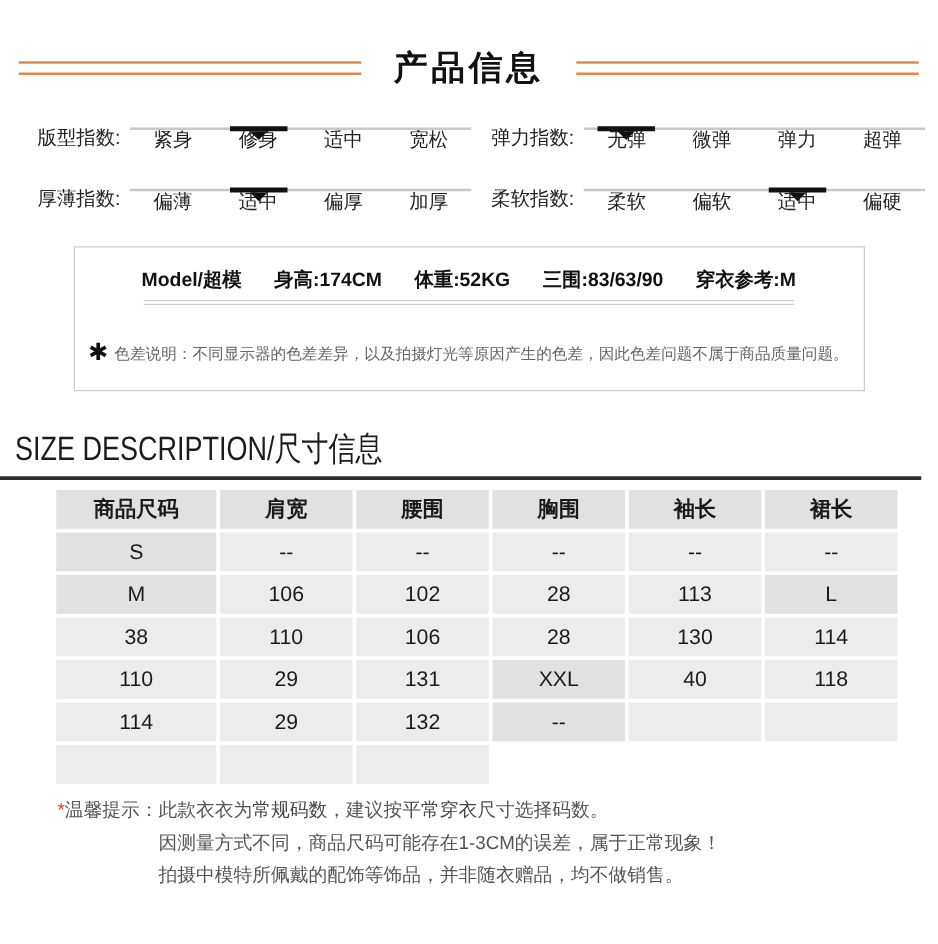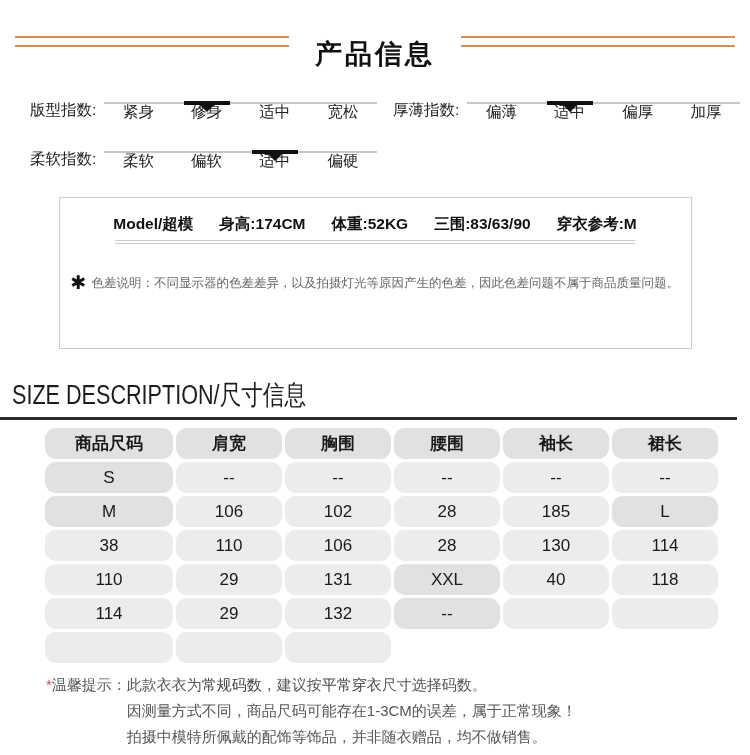--- a/index.html
+++ b/index.html
@@ -5,46 +5,46 @@
   :root{
     --orange:#E08A4A; --ink:#161616; --gray-line:#c8c8c8;
     --cell:#ececec; --cell-dark:#e1e1e1; --tip:#555;
   }
   html,body{margin:0;padding:0;}
   body{
     width:750px;height:755px;background:#fff;overflow:hidden;
     font-family:"Liberation Sans","DejaVu Sans",sans-serif;color:var(--ink);
   }
   
-  .title-row{display:flex;padding:36px 15px 0 15px;}
+  .title-row{display:flex;align-items:center;padding:36px 15px 0 15px;}
   .t-line{flex:1;height:7px;border-top:2px solid var(--orange);border-bottom:2px solid var(--orange);}
   .t-text{margin:0 26px;font-size:27px;font-weight:bold;letter-spacing:3px;color:#111;white-space:nowrap;}
   
   .ind-grid{display:grid;grid-template-columns:1fr 1fr;column-gap:16px;row-gap:25px;padding:28px 10px 0 30px;}
   .ind-group{display:flex;align-items:center;}
   .ind-label{font-size:15.5px;color:#222;white-space:nowrap;padding-bottom:3px;}
   .scale{flex:1;position:relative;margin-left:8px;}
   .scale::before{content:"";position:absolute;left:0;right:0;top:0;height:2px;background:var(--gray-line);}
   .words{display:flex;}
   .word{flex:1;text-align:center;font-size:15.5px;color:#222;white-space:nowrap;}
   .marker{position:absolute;top:-1px;transform:translateX(-50%);display:flex;flex-direction:column;align-items:center;z-index:2;}
   .marker-bar{width:46px;height:4px;background:#111;}
   .marker-tri{width:0;height:0;border-left:7px solid transparent;border-right:7px solid transparent;border-top:7px solid #111;}
   
-  .model-box{width:633px;height:152px;margin:24px auto 0;border:1px solid #ccc;box-sizing:border-box;padding:16px 11px 0;}
+  .model-box{width:633px;height:116px;margin:24px auto 0;border:1px solid #ccc;box-sizing:border-box;padding:16px 11px 0;}
   .model-line{text-align:center;font-weight:bold;font-size:15.5px;white-space:nowrap;color:#111;}
   .model-item{margin:0 13px;}
   .model-underline{width:520px;margin:5px auto 0;height:4px;border-top:1px solid #ccc;border-bottom:1px solid #ccc;box-sizing:border-box;}
   .disclaimer{margin-top:31px;display:flex;align-items:flex-start;font-size:12.5px;color:#666;white-space:nowrap;}
   .disc-star{font-size:19px;color:#111;margin-right:5px;line-height:15px;}
   
   .size-heading{margin:28px 0 0 12px;font-size:27px;font-weight:500;color:#1c1c1c;transform:scaleX(0.8);transform-origin:left center;white-space:nowrap;}
   .heading-rule{width:737px;height:3px;background:#2c2c2c;margin-top:4px;}
   .size-table{display:grid;grid-template-columns:128px repeat(5,106px);gap:3px;margin:8px 0 0 45px;}
-  .cell{height:31px;display:flex;align-items:center;justify-content:center;background:var(--cell);font-size:17px;color:#1a1a1a;border-radius:11px;}
+  .cell{height:31px;display:flex;align-items:center;justify-content:center;background:var(--cell);font-size:17px;color:#1a1a1a;}
   .cell.head{background:var(--cell-dark);font-weight:bold;}
   .cell.first{background:var(--cell-dark);}
   
   .tips{display:flex;margin:9px 0 0 46px;font-size:15px;color:var(--tip);line-height:26px;}
   .tips-label{white-space:nowrap;}
   .tips-star{color:#e23b3b;}
   .tip-line{white-space:nowrap;}
   .tip-bold{font-weight:normal;color:#464646;}
 </style>
 </head>
@@ -62,20 +62,35 @@
       <div class="scale">
         <div class="marker" style="left: 37.5%;">
           <div class="marker-bar"></div>
           <div class="marker-tri"></div>
         </div>
         <div class="words">
           <span class="word">紧身</span>
           <span class="word">修身</span>
           <span class="word">适中</span>
           <span class="word">宽松</span>
+        </div>
+      </div>
+    </div>
+    <div class="ind-group">
+      <span class="ind-label">弹力指数:</span>
+      <div class="scale">
+        <div class="marker" style="left: 12.5%;">
+          <div class="marker-bar"></div>
+          <div class="marker-tri"></div>
+        </div>
+        <div class="words">
+          <span class="word">无弹</span>
+          <span class="word">微弹</span>
+          <span class="word">弹力</span>
+          <span class="word">超弹</span>
         </div>
       </div>
     </div>
     <div class="ind-group">
       <span class="ind-label">厚薄指数:</span>
       <div class="scale">
         <div class="marker" style="left: 37.5%;">
           <div class="marker-bar"></div>
           <div class="marker-tri"></div>
         </div>
@@ -111,35 +126,35 @@
     <span class="disc-star">✱</span>
     <span>色差说明：不同显示器的色差差异，以及拍摄灯光等原因产生的色差，因此色差问题不属于商品质量问题。</span>
   </div>
 </div>
 
 <div class="size-heading">SIZE DESCRIPTION/尺寸信息</div>
 <div class="heading-rule"></div>
 <div class="size-table">
     <div class="cell head first">商品尺码</div>
     <div class="cell head">肩宽</div>
+    <div class="cell head">腰围</div>
     <div class="cell head">胸围</div>
-    <div class="cell head">腰围</div>
     <div class="cell head">袖长</div>
     <div class="cell head">裙长</div>
     <div class="cell first">S</div>
     <div class="cell">--</div>
     <div class="cell">--</div>
     <div class="cell">--</div>
     <div class="cell">--</div>
     <div class="cell">--</div>
     <div class="cell first">M</div>
     <div class="cell">106</div>
     <div class="cell">102</div>
     <div class="cell">28</div>
-    <div class="cell">185</div>
+    <div class="cell">113</div>
     <div class="cell first">L</div>
     <div class="cell">38</div>
     <div class="cell">110</div>
     <div class="cell">106</div>
     <div class="cell">28</div>
     <div class="cell">130</div>
     <div class="cell">114</div>
     <div class="cell">110</div>
     <div class="cell">29</div>
     <div class="cell">131</div>

